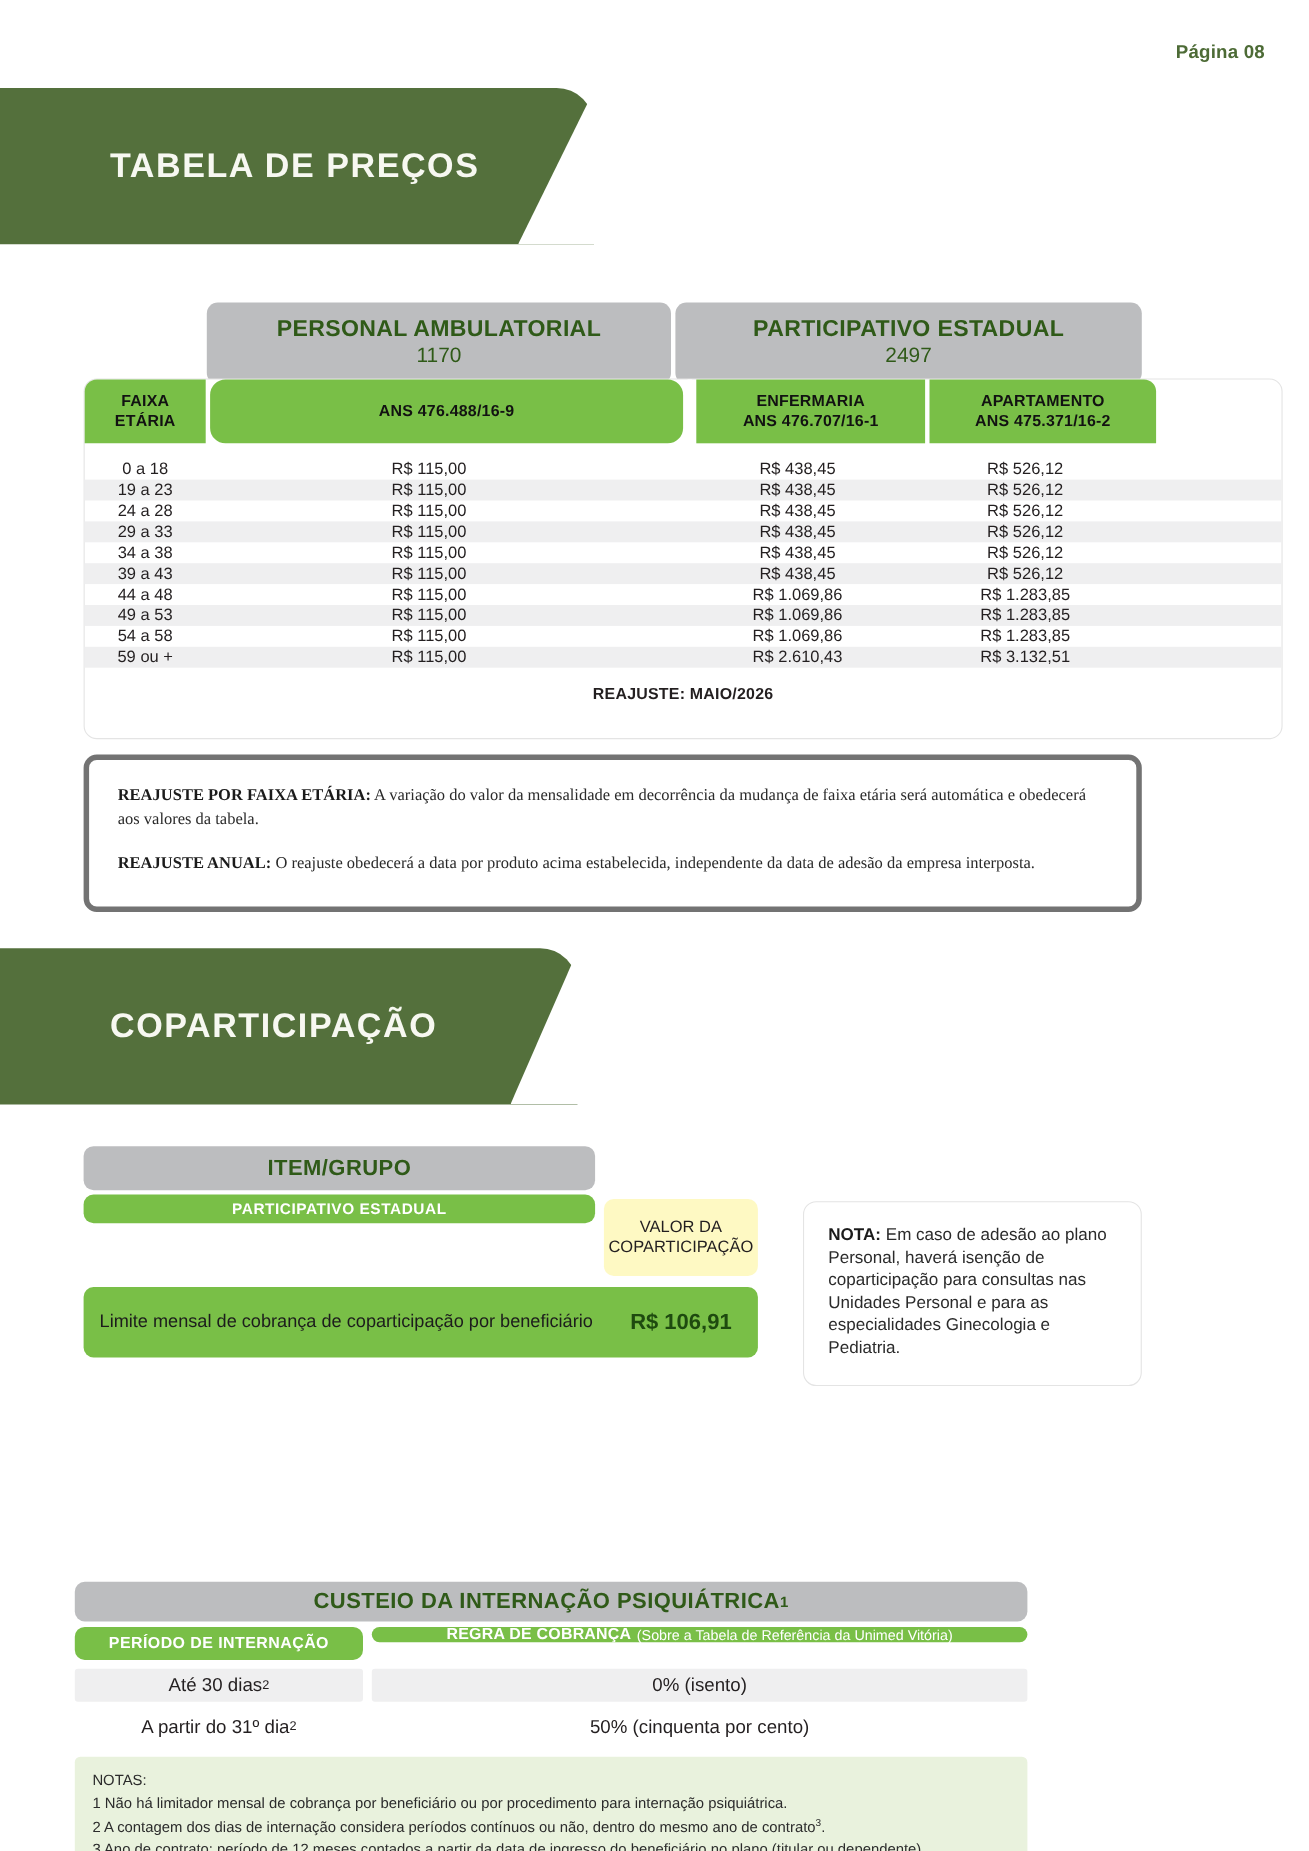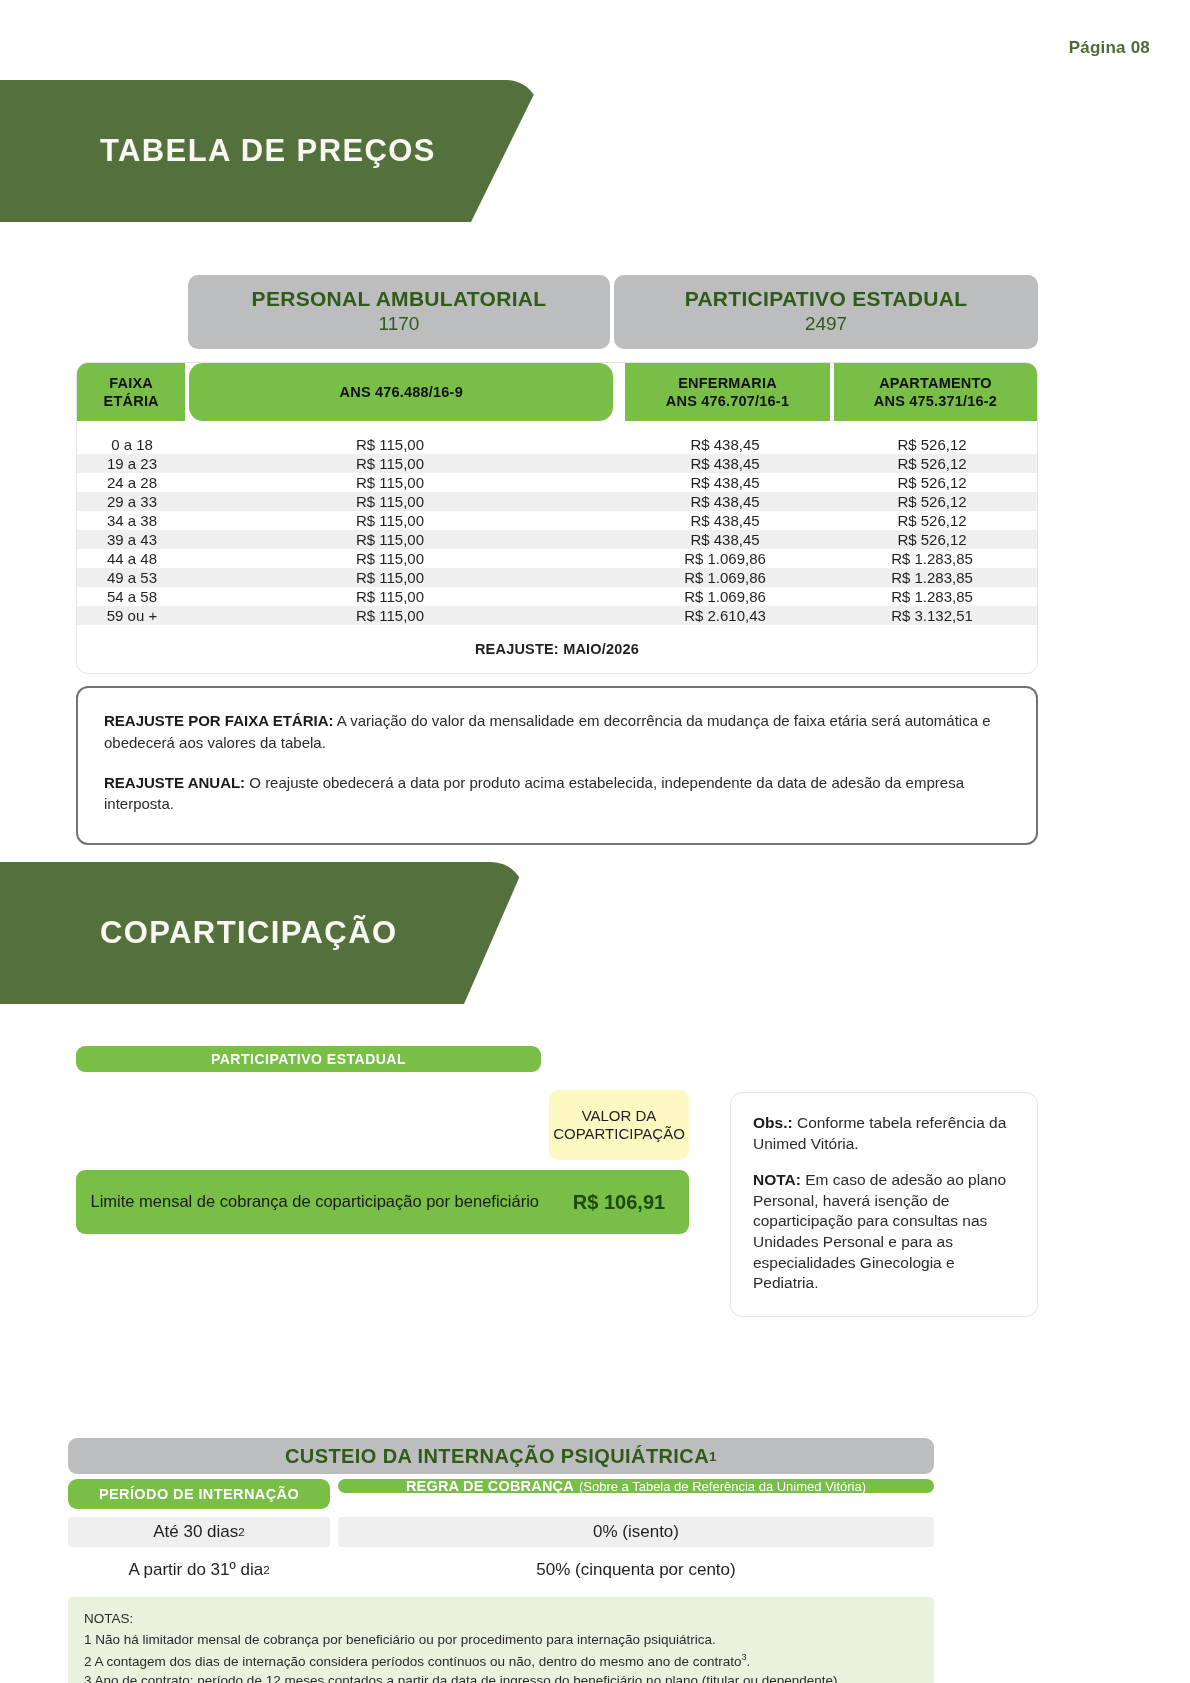--- a/index.html
+++ b/index.html
@@ -106,28 +106,28 @@
   }
   .plan-pill .pcode {
     font-size: 19px;
     color: #2f5a18;
     margin-top: 2px;
   }
 
   
   .price-card {
     position: absolute;
-    top: 362px;
+    top: 344px;
     left: 76px;
-    width: 962px;
+    width: 1090px;
     background: #ffffff;
     border: 1px solid #e4e4e4;
     border-radius: 12px;
     box-sizing: border-box;
-    padding-bottom: 6px;
+    padding-bottom: 22px;
   }
   .price-head {
     display: flex;
     gap: 4px;
     padding: 0;
   }
   .ph {
     background: #79bf47;
     color: #121212;
     font-weight: bold;
@@ -186,26 +186,27 @@
     letter-spacing: 0.2px;
   }
 
   
   .notes-card {
     position: absolute;
     top: 686px;
     left: 76px;
     width: 962px;
     box-sizing: border-box;
-    border: 2px solid #737373;
+    border: 5px solid #737373;
     border-radius: 12px;
     padding: 22px 26px 24px;
     font-size: 15px;
     line-height: 1.45;
     color: #2b2b2b;
+    font-family: Liberation Serif, serif;
   }
   .notes-card p { margin: 0 0 18px; }
   .notes-card p:last-child { margin-bottom: 4px; }
   .notes-card b { color: #1b1b1b; }
 
   
   .copart-wrap {
     position: absolute;
     top: 1042px;
     left: 76px;
@@ -546,39 +547,37 @@
 </div>
 
 <div class="banner" id="banner-copart">
   <div class="banner-title">COPARTICIPAÇÃO</div>
   <div class="banner-clip"></div>
 </div>
 
 <div class="copart-wrap">
   <div class="copart-head">
     <div class="copart-left">
+      <div class="ci-head">ITEM/GRUPO</div>
       <div class="plan-band">PARTICIPATIVO ESTADUAL</div>
     </div>
     <div class="cv-head">
       <div>VALOR DA</div>
       <div>COPARTICIPAÇÃO</div>
     </div>
   </div>
 
 
   <div class="limit-row">
     <div class="limit-label">Limite mensal de cobrança de coparticipação por beneficiário</div>
     <div class="limit-value">R$ 106,91</div>
   </div>
 </div>
 
 <div class="obs-box">
-  <p>
-    <b>Obs.:</b><span> Conforme tabela referência da Unimed Vitória.</span>
-  </p>
   <p>
     <b>NOTA:</b><span> Em caso de adesão ao plano Personal, haverá isenção de coparticipação para consultas nas Unidades Personal e para as especialidades Ginecologia e Pediatria.</span>
   </p>
 </div>
 
 <div class="psiq-wrap">
   <div class="psiq-title">
     <span>CUSTEIO DA INTERNAÇÃO PSIQUIÁTRICA</span>
       <sup>1</sup>
   </div>

